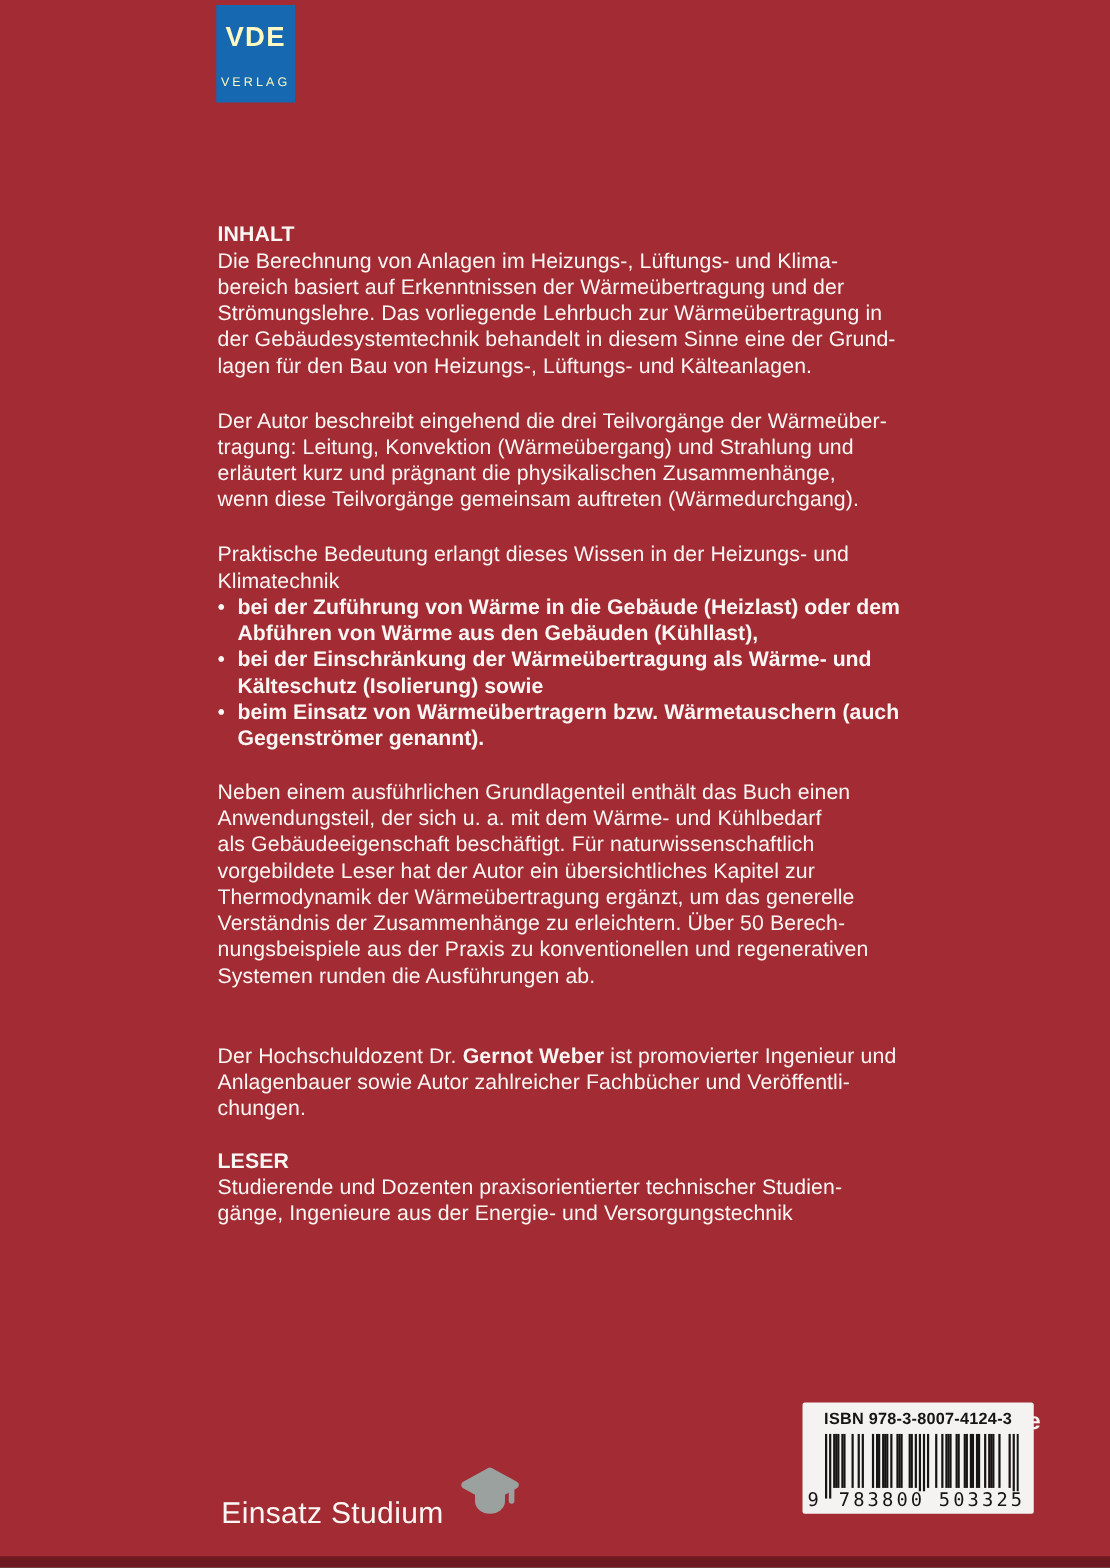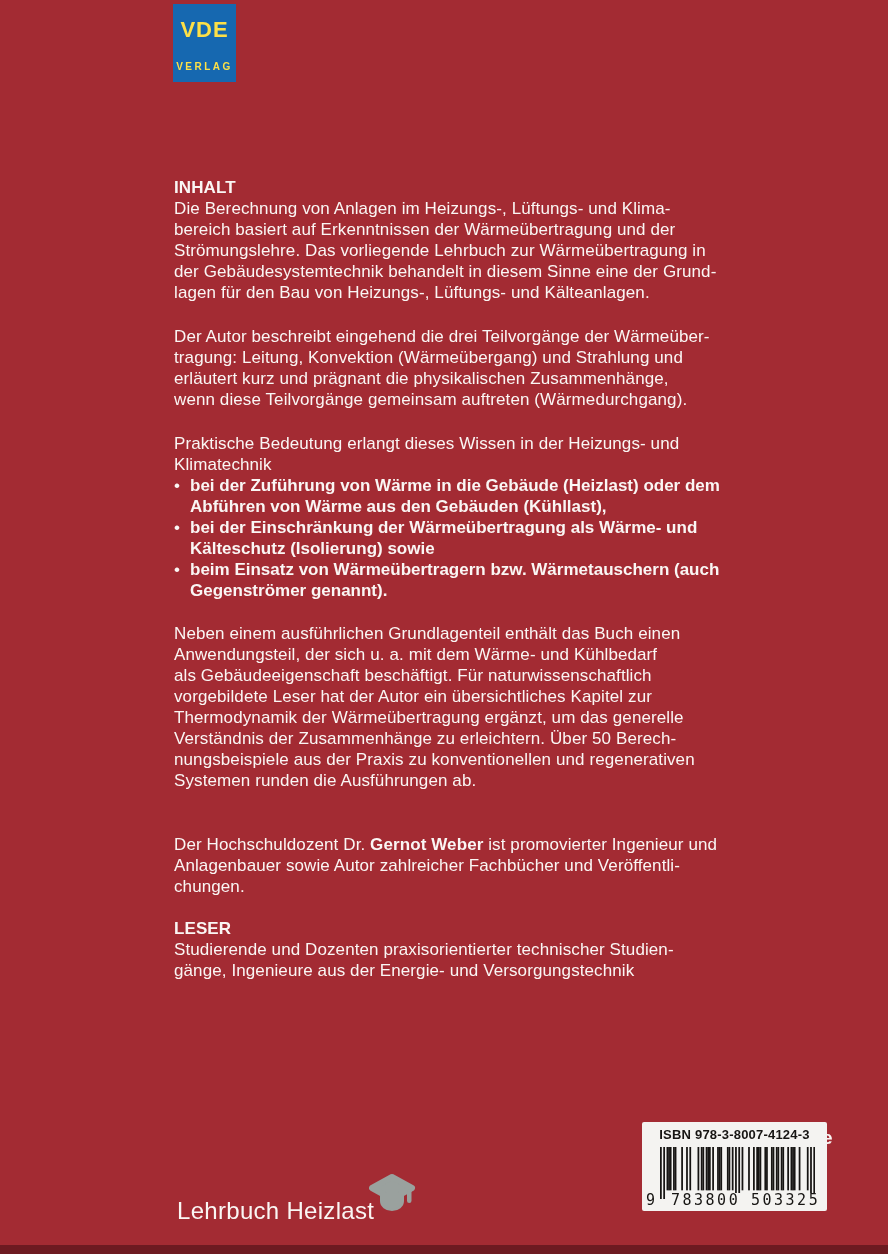--- a/index.html
+++ b/index.html
@@ -5,24 +5,24 @@
   html,body { margin:0; padding:0; background:#5a5a5a; }
   .page {
     position:relative; width:888px; height:1254px; overflow:hidden;
     background:#a32b33;
     font-family:"Liberation Sans", sans-serif;
     color:#faf6f4;
   }
   
   .logo {
     position:absolute; left:173px; top:4px; width:63px; height:78px;
-    background:#1668b0; text-align:center; color:#fde047;
+    background:#1668b0; text-align:center; color:#fef9c3;
   }
   .logo-vde { margin-top:13px; font-weight:bold; font-size:22px; letter-spacing:1px; }
-  .logo-verlag { position:absolute; bottom:10px; left:0; width:100%; font-size:10px; letter-spacing:2.5px; font-weight:bold; }
+  .logo-verlag { position:absolute; bottom:10px; left:0; width:100%; font-size:10px; letter-spacing:2.5px; font-weight:normal; }
 
   
   .txt {
     position:absolute; left:174px; width:620px;
     font-size:17px; line-height:21px; white-space:pre-line;
     letter-spacing:0.1px;
   }
   .heading { font-weight:bold; white-space:normal; }
   .bold { font-weight:bold; }
 
@@ -166,21 +166,21 @@
           <rect x="94" y="0" width="1.08" height="60"></rect>
         </svg>
     </div>
     <div class="ean-digits">
       <span class="ean-9">9</span>
       <span class="ean-mid">783800</span>
       <span class="ean-right">503325</span>
     </div>
   </div>
 
-  <div class="series">Lehrbuch Heizlast</div>
+  <div class="series">Einsatz Studium</div>
 
   <svg class="cap" viewBox="0 0 48 48">
     <g fill="#9aa19e" stroke="#9aa19e" stroke-linejoin="round">
       <path d="M23 5 L43 16 L23 27 L3 16 Z" stroke-width="6"></path>
       <path d="M12 22 v7 a11 9 0 0 0 22 0 v-7 z" stroke-width="2"></path>
       <rect x="38" y="17" width="4.5" height="14" rx="2.2" stroke-width="0"></rect>
     </g>
   </svg>
 
   <div class="bottom-strip"></div>

